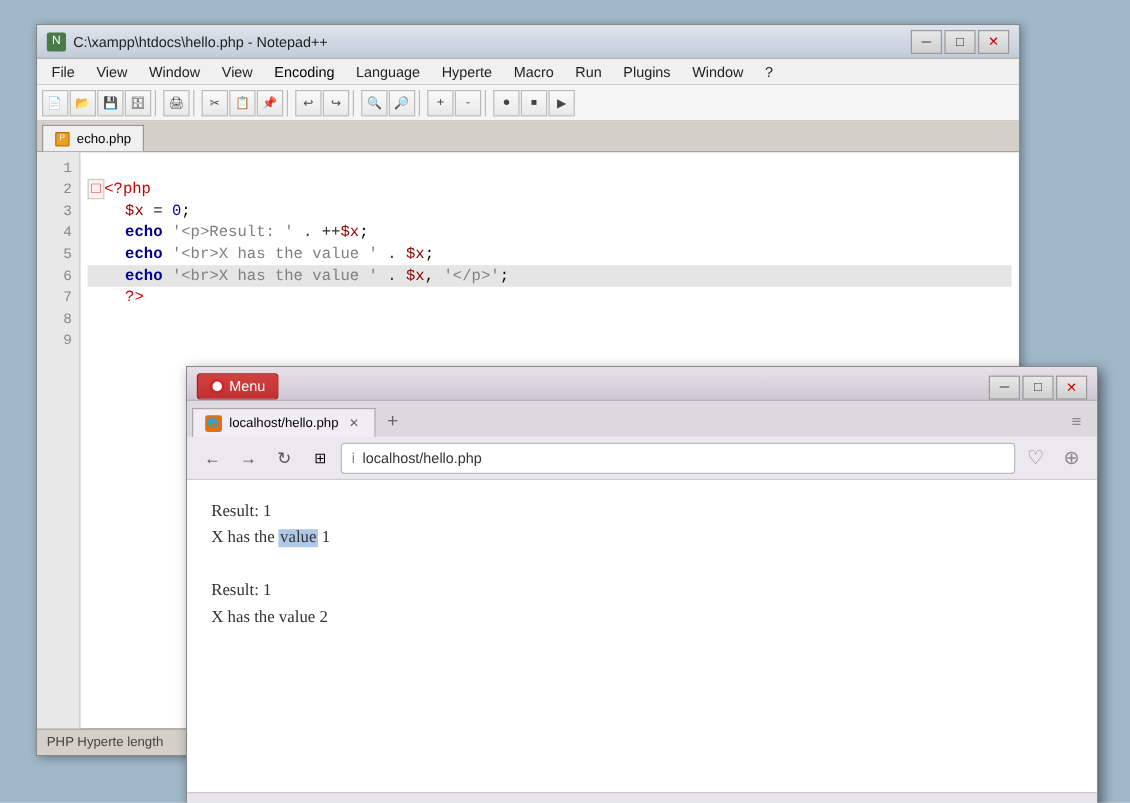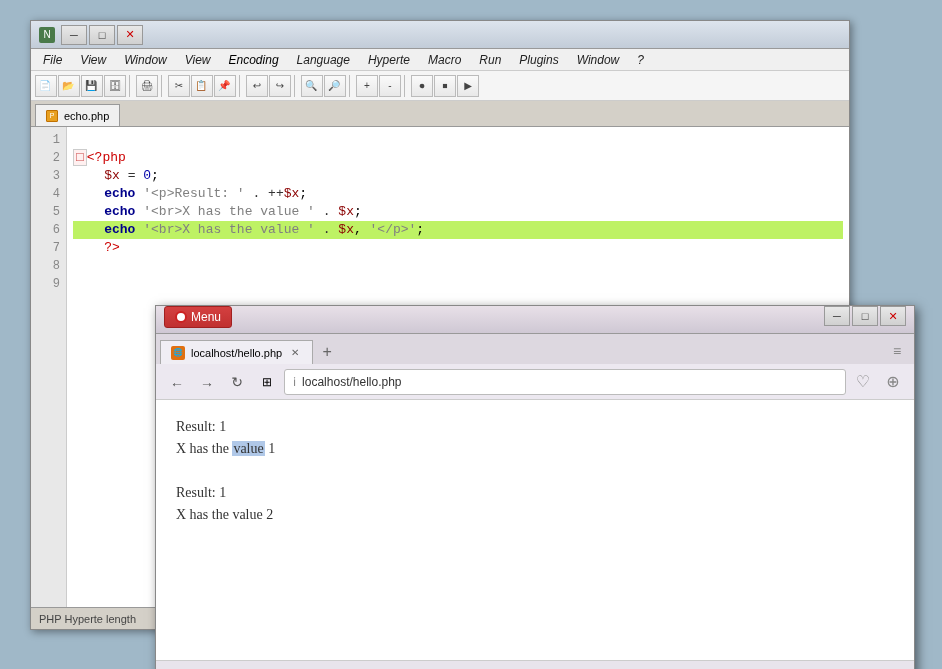--- a/index.html
+++ b/index.html
@@ -74,21 +74,20 @@
 
     
     .npp-menubar {
       background: #f0f0f0;
       height: 22px;
       display: flex;
       align-items: center;
       padding: 0 4px;
       border-bottom: 1px solid #ccc;
       gap: 2px;
-      font-style: italic;
     }
 
     .menu-item {
       padding: 2px 8px;
       font-size: 12px;
       color: #222;
       cursor: pointer;
       height: 20px;
       display: flex;
       align-items: center;
@@ -194,21 +193,21 @@
       line-height: 18px;
       overflow: auto;
     }
 
     .code-line {
       height: 18px;
       white-space: pre;
     }
 
     .code-line.highlighted {
-      background: #bef264;
+      background: #e5e5e5;
     }
 
     .kw { color: #00008b; font-weight: bold; }
     .var { color: #8b0000; }
     .str { color: #808080; }
     .php-open { color: #cc0000; }
     .op { color: #333; }
 
     
     .npp-statusbar {
@@ -230,21 +229,21 @@
       width: 760px;
       background: #f5f5f5;
       border: 1px solid #888;
       box-shadow: 3px 3px 10px rgba(0,0,0,0.5);
     }
 
     .opera-titlebar {
       background: linear-gradient(to bottom, #e8e0e8, #cfc8d4);
       height: 28px;
       display: flex;
-      align-items: flex-start;
+      align-items: flex-end;
       padding: 0 8px;
       border-bottom: 1px solid #999;
     }
 
     .opera-menu-btn {
       background: linear-gradient(to bottom, #d44040, #c03030);
       border: 1px solid #a02020;
       border-radius: 3px;
       padding: 2px 10px;
       color: white;
@@ -430,20 +429,21 @@
       border-top: 1px solid #ccc;
     }
   </style>
 </head>
 <body>
 
 <div class="npp-window">
 
   <div class="npp-titlebar">
     <div class="npp-titlebar-icon">N</div>
+    <span class="npp-titlebar-text">C:\xampp\htdocs\hello.php - Notepad++</span>
     <div class="npp-titlebar-buttons">
       <div class="titlebar-btn">─</div>
       <div class="titlebar-btn">□</div>
       <div class="titlebar-btn close">✕</div>
     </div>
   </div>
 
   <div class="npp-menubar">
     <span class="menu-item">File</span>
     <span class="menu-item">View</span>

